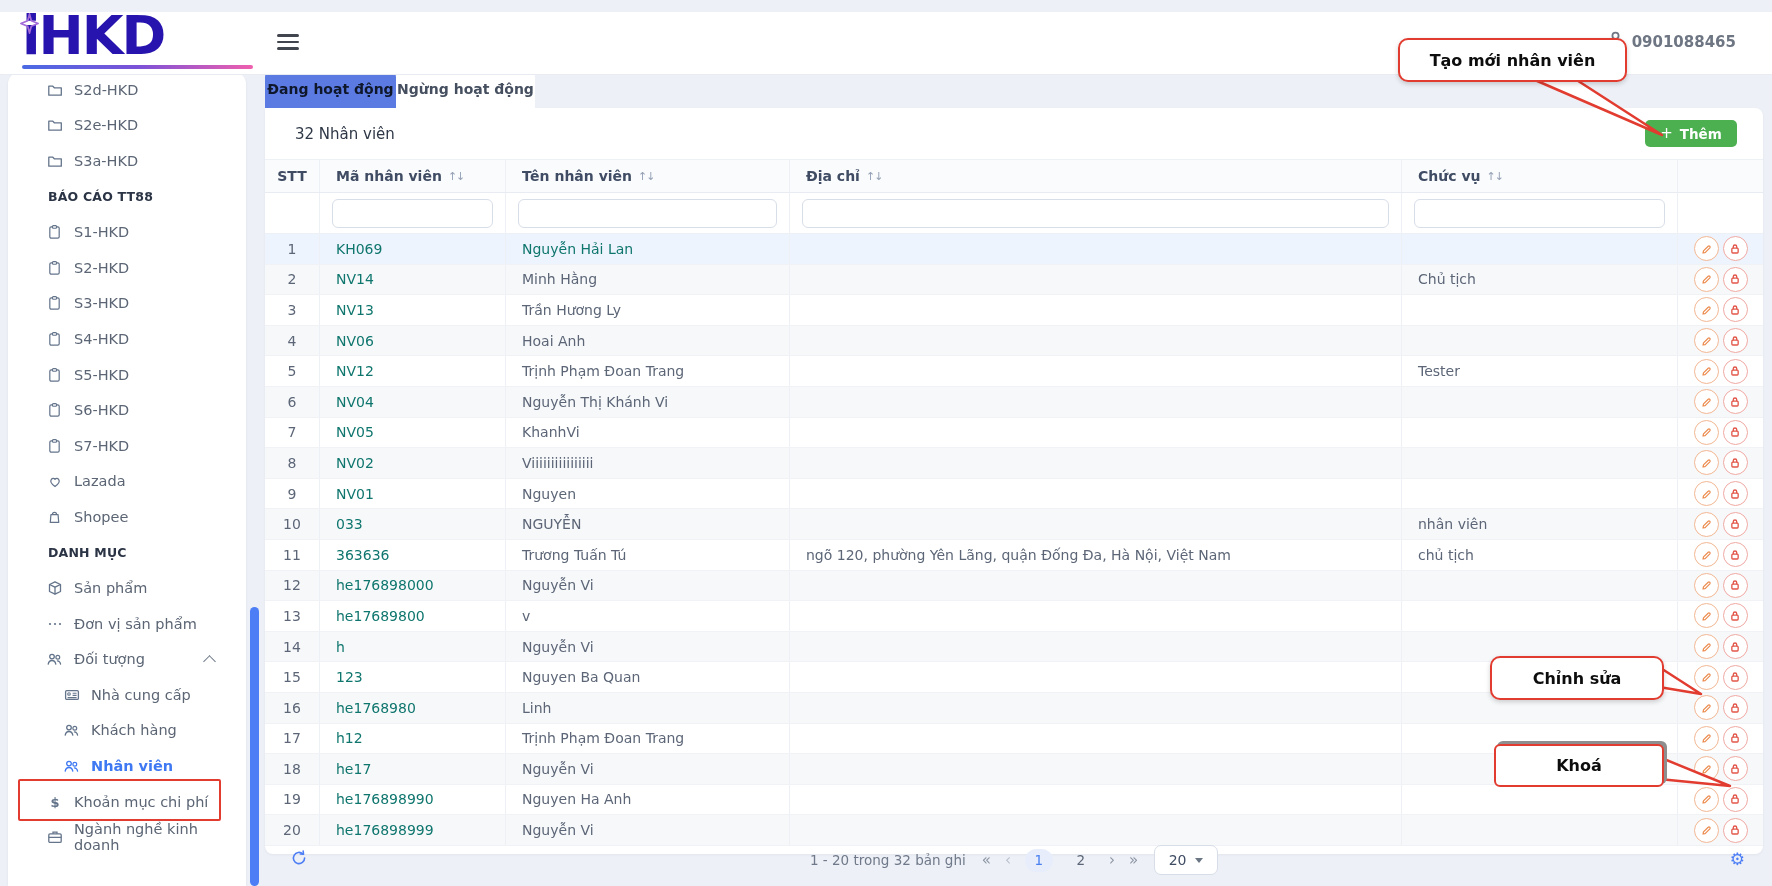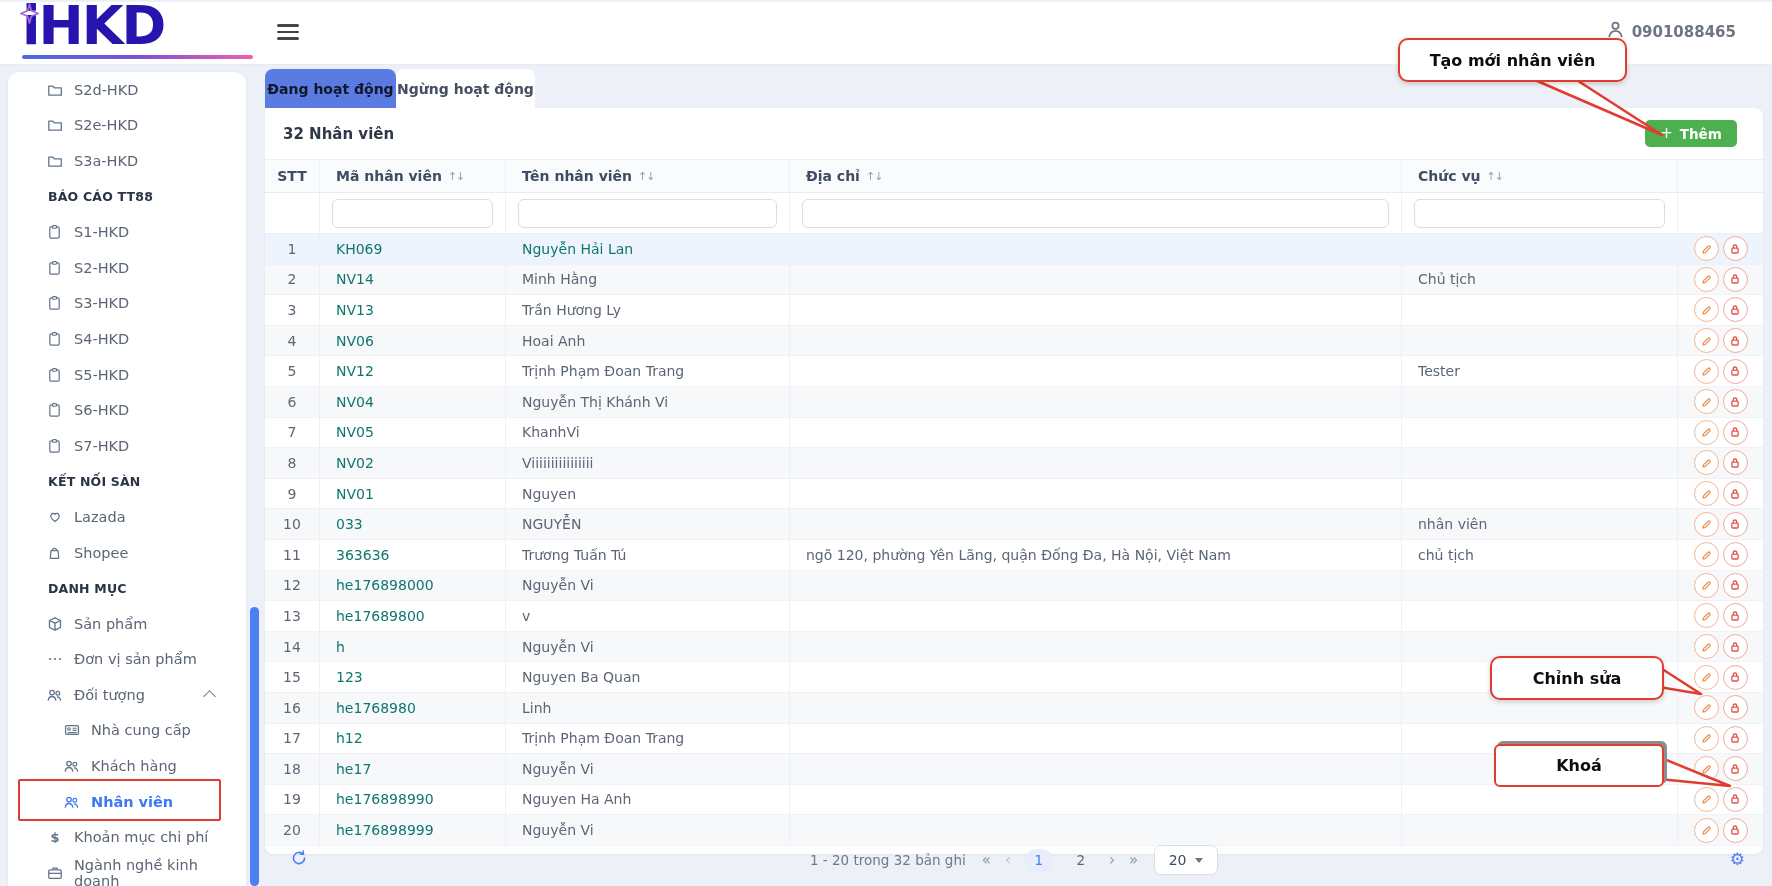--- a/index.html
+++ b/index.html
@@ -1,20 +1,20 @@
 <!DOCTYPE html>
 <html><head>
 <meta charset="utf-8">
 <style>
   html,body{margin:0;padding:0;}
   body{font-family:"DejaVu Sans","Liberation Sans",sans-serif;background:#edf0f6;}
   #app{position:relative;width:1772px;height:886px;overflow:hidden;background:#edf0f6;}
 
   
-  .topbar{position:absolute;left:0;top:2px;width:1772px;height:62px;background:#fff;border-bottom:1px solid #e8ebf1;z-index:3;}
+  .topbar{position:absolute;left:0;top:12px;width:1772px;height:62px;background:#fff;border-bottom:1px solid #e8ebf1;z-index:3;}
   .logo{position:absolute;left:22px;top:-6px;font-size:54px;font-weight:900;letter-spacing:-2px;color:#2713ad;line-height:60px;}
   .logo-underline{position:absolute;left:22px;top:53px;width:231px;height:4px;border-radius:2px;background:linear-gradient(90deg,#4b6ae4,#7b52d8,#ef5fae);}
   .sparkle{position:absolute;left:19px;top:1px;z-index:4;}
   .hamburger{position:absolute;left:277px;top:22px;width:22px;height:16px;display:flex;flex-direction:column;justify-content:space-between;cursor:pointer;}
   .hamburger div{height:2.6px;background:#41454d;border-radius:2px;}
   .user{position:absolute;right:36px;top:18px;display:flex;align-items:center;gap:7px;color:#6e7683;font-weight:700;font-size:15px;}
 
   
   .sidebar{position:absolute;left:8px;top:72px;width:238px;height:814px;background:#fff;border-radius:12px 12px 0 0;box-shadow:0 1px 3px rgba(40,50,80,.06);overflow:hidden;z-index:2;}
   .sb-row{height:35.6px;display:flex;align-items:center;font-size:14.5px;color:#5b6574;cursor:pointer;position:relative;}
@@ -28,21 +28,21 @@
   .sb-thumb{position:absolute;left:250px;top:607px;width:9px;height:279px;border-radius:5px;background:#4d7ef5;z-index:2;}
 
   
   .tabs{position:absolute;left:265px;top:69px;height:39px;display:flex;z-index:2;}
   .tab{height:39px;display:flex;align-items:center;justify-content:center;font-size:14px;font-weight:700;border-radius:8px 8px 0 0;cursor:pointer;}
   .tab-active{width:131px;background:#5b7be2;color:#0f172a;}
   .tab-idle{width:139px;background:#fff;color:#454f5f;}
 
   
   .card{position:absolute;left:265px;top:108px;width:1498px;height:746px;background:#fff;border-radius:0 8px 8px 8px;box-shadow:0 1px 3px rgba(40,50,80,.05);z-index:1;}
-  .card-title{height:52px;display:flex;align-items:center;padding-left:18px;font-size:15px;font-weight:700;color:#2f3847;border-bottom:1px solid #edf0f4;box-sizing:border-box;}
+  .card-title{height:52px;display:flex;align-items:center;padding-left:30px;font-size:15px;font-weight:400;color:#2f3847;border-bottom:1px solid #edf0f4;box-sizing:border-box;}
   .cols{display:grid;grid-template-columns:55px 186px 284px 612px 276px 85px;}
   .th,.td,.fc{display:flex;align-items:center;border-right:1px solid #edf0f4;box-sizing:border-box;overflow:hidden;}
   .th:last-child,.td:last-child,.fc:last-child{border-right:none;}
   .thead{height:32px;background:#fafbfd;border-bottom:1px solid #e8ecf2;}
   .th{padding-left:16px;font-size:14px;font-weight:700;color:#3f4c63;white-space:nowrap;cursor:pointer;}
   .th.c,.td.c{justify-content:center;padding-left:0;}
   .sort{margin-left:6px;font-size:11px;color:#93a0b4;letter-spacing:-1px;font-weight:400;}
   .frow{height:40px;border-bottom:1px solid #edf0f4;}
   .fc{padding:0 12px;}
   .fc input{width:100%;height:29px;border:1px solid #d8dee8;border-radius:6px;outline:none;font-size:13px;padding:0 8px;box-sizing:border-box;background:#fff;}
@@ -192,21 +192,20 @@
         </div>
         <div class="sb-row sb-item">
           <span class="sb-ico">
             <svg width="15" height="16" viewBox="0 0 16 16">
               <rect x="3" y="2.6" width="10" height="12" rx="1.5" fill="none" stroke="#64748b" stroke-width="1.3"></rect>
               <rect x="5.8" y="1.2" width="4.4" height="2.8" rx="1" fill="#fff" stroke="#64748b" stroke-width="1.3"></rect>
             </svg>
           </span>
           <span>S7-HKD</span>
         </div>
-        <div class="sb-row sb-section">KẾT NỐI SÀN</div>
         <div class="sb-row sb-item">
           <span class="sb-ico">
             <svg width="16" height="15" viewBox="0 0 16 16">
               <path d="M8 13.4C4.2 10.6 2.6 8 4 6c1.2-1.7 3-1.5 4-.3 1-1.2 2.8-1.4 4 .3 1.4 2-.2 4.6-4 7.4z" fill="none" stroke="#64748b" stroke-width="1.3" stroke-linejoin="round"></path>
             </svg>
           </span>
           <span>Lazada</span>
         </div>
         <div class="sb-row sb-item">
           <span class="sb-ico">

